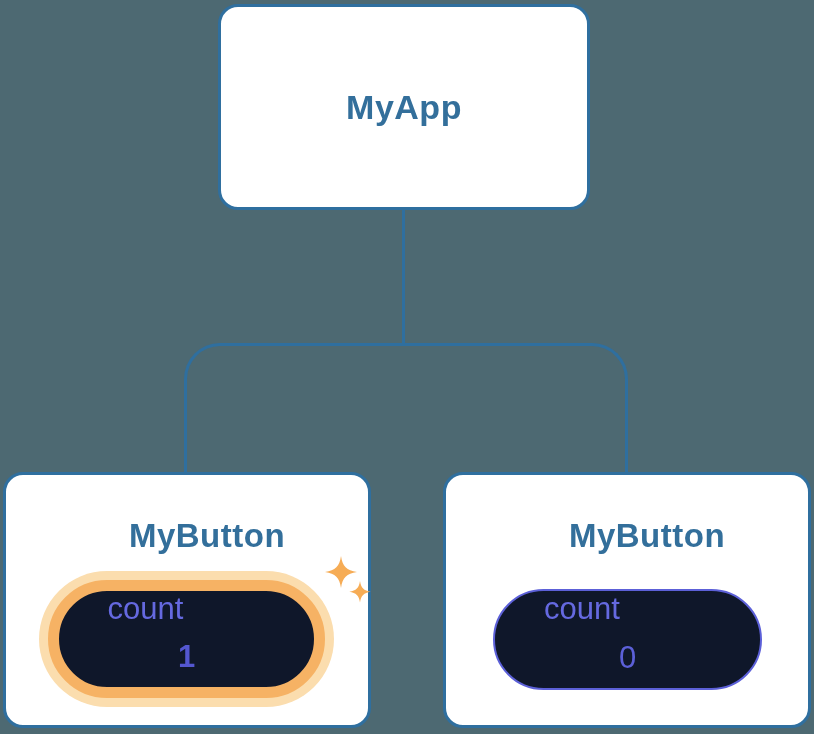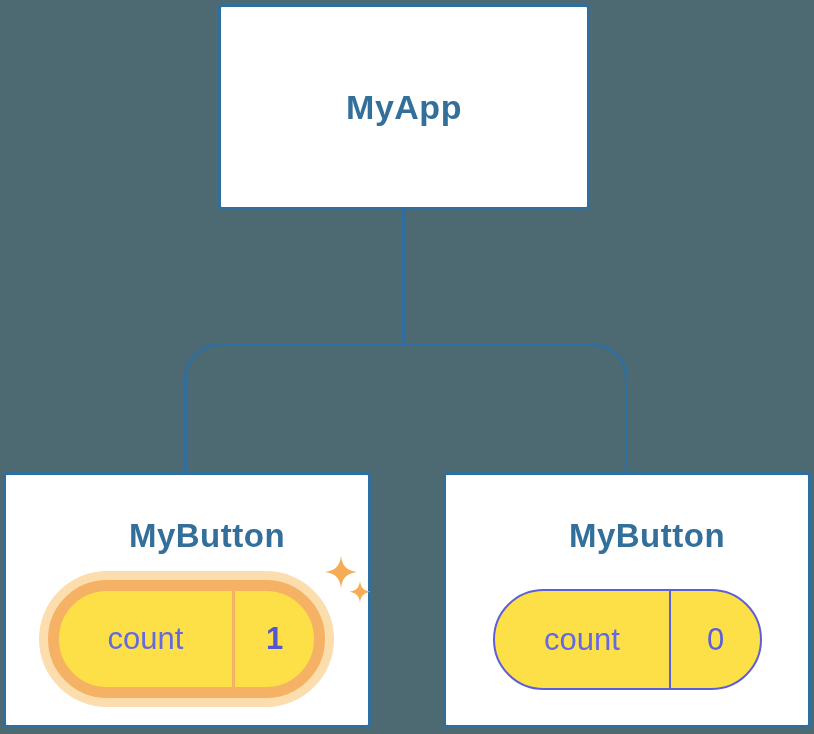--- a/index.html
+++ b/index.html
@@ -8,21 +8,21 @@
     width:814px;height:734px;
     background:var(--background,#4d6972);
     overflow:hidden;
     font-family:"Liberation Sans", sans-serif;
   }
   
   .node{
     position:absolute;
     background:var(--node_bg,#fff);
     border:3px solid var(--node_border,#2f6f9f);
-    border-radius:4px;
+    border-radius:20px;
     box-sizing:border-box;
   }
   .node-root{
     left:218px;top:4px;width:372px;height:206px;
     display:flex;align-items:center;justify-content:center;
   }
   .node-child-left{left:3px;top:472px;width:368px;height:256px;}
   .node-child-right{left:443px;top:472px;width:368px;height:256px;}
   .node-title{
     color:var(--node_title,#336f9b);
@@ -43,22 +43,23 @@
     position:absolute;left:184px;top:343px;width:444px;height:130px;
     box-sizing:border-box;
     border:3px solid var(--connector,#2f6f9f);
     border-bottom:none;
     border-radius:36px 36px 0 0;
   }
   
   .pill{
     position:absolute;
     display:flex;align-items:stretch;
-    background:#fde047;
+    background:#0f172a;
     box-sizing:border-box;
+    flex-direction:column;
   }
   .pill-highlighted{
     left:42px;top:105px;width:277px;height:118px;
     border:11px solid var(--highlight_orange,#f6b264);
     border-radius:60px;
     box-shadow:0 0 0 9px var(--highlight_halo,#fbddae);
   }
   .pill-normal{
     left:47px;top:114px;width:269px;height:101px;
     border:2px solid var(--state_border,#5c60d8);

